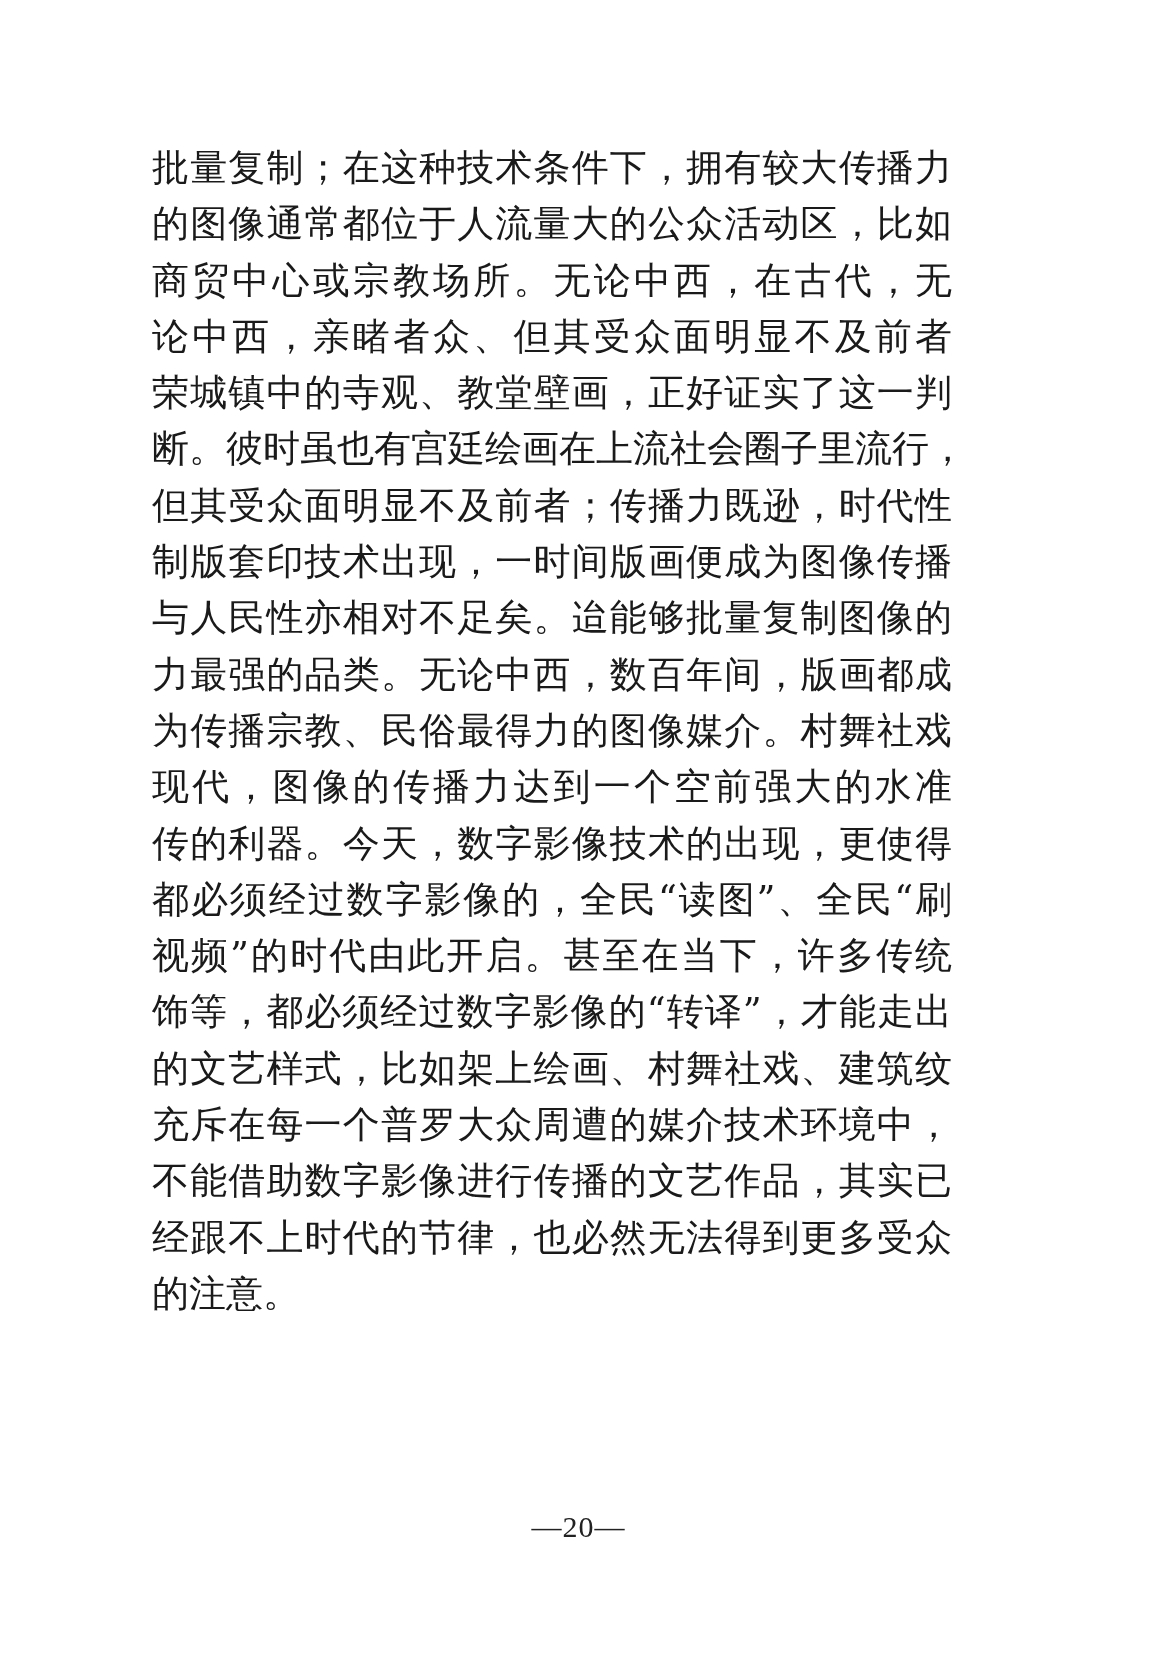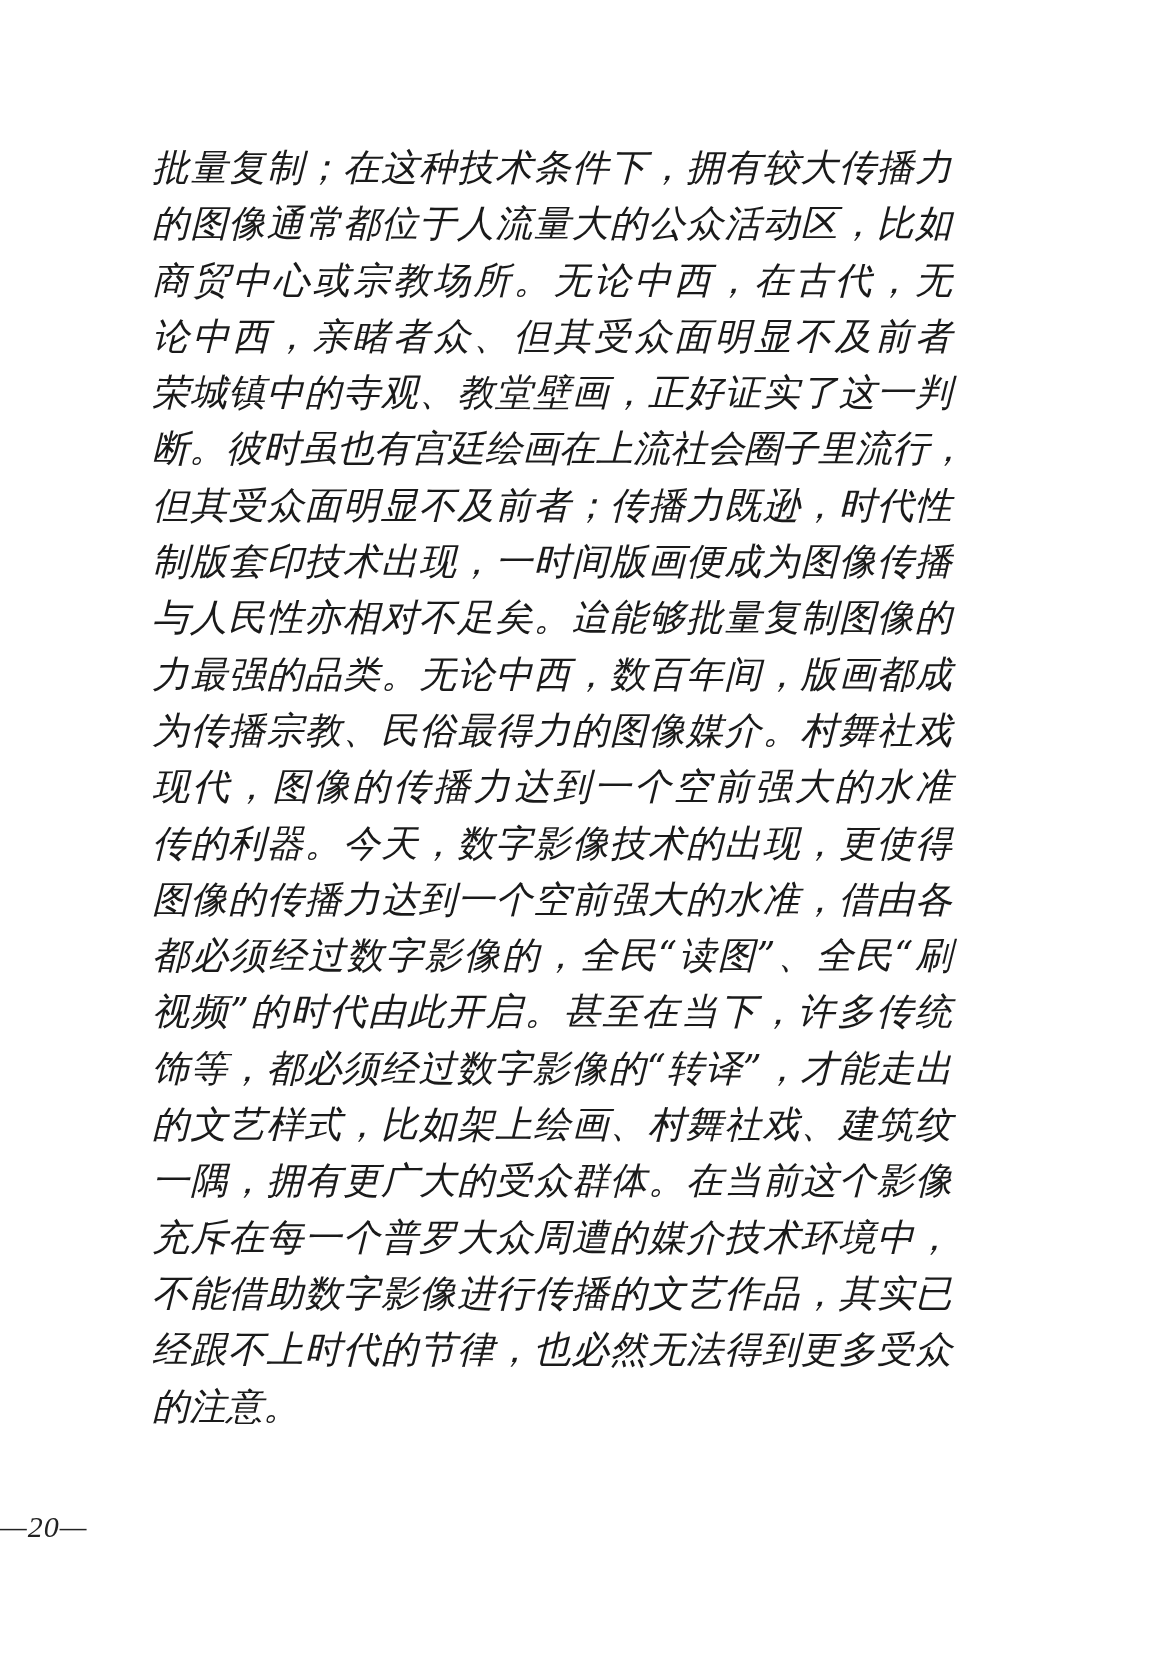--- a/index.html
+++ b/index.html
@@ -1,17 +1,17 @@
 <!DOCTYPE html>
 <html><head>
 <meta charset="utf-8">
 <style>
   html, body { margin: 0; padding: 0; background: #ffffff; }
   body { width: 1157px; height: 1654px; position: relative; overflow: hidden; }
-  .page { position: absolute; left: 0; top: 0; width: 977px; height: 1654px; background: #fff; font-style: italic; }
+  .page { position: absolute; left: 0; top: 0; width: 977px; height: 1654px; background: #fff; }
   .body-text {
     position: absolute;
     left: 152px;
     top: 140px;
     width: 800px;
     font-family: "DejaVu Serif", "Liberation Serif", serif;
     font-size: 37px;
     color: #1a1a1a;
   }
   .line {
@@ -21,21 +21,21 @@
     text-align: justify;
     text-align-last: justify;
     letter-spacing: 0;
   }
   .line.last { text-align-last: left; }
   .page-number {
     position: absolute;
     left: 0;
     width: 1157px;
     top: 1510px;
-    text-align: left;
+    text-align: center;
     font-family: "Liberation Serif", "DejaVu Serif", serif;
     font-size: 30px;
     color: #222;
     letter-spacing: 1px;
   }
 </style>
 </head>
 <body>
 
 <div class="page">
@@ -46,25 +46,23 @@
     <div class="line">论中西，亲睹者众、但其受众面明显不及前者</div>
     <div class="line">荣城镇中的寺观、教堂壁画，正好证实了这一判</div>
     <div class="line">断。彼时虽也有宫廷绘画在上流社会圈子里流行，</div>
     <div class="line">但其受众面明显不及前者；传播力既逊，时代性</div>
     <div class="line">制版套印技术出现，一时间版画便成为图像传播</div>
     <div class="line">与人民性亦相对不足矣。迨能够批量复制图像的</div>
     <div class="line">力最强的品类。无论中西，数百年间，版画都成</div>
     <div class="line">为传播宗教、民俗最得力的图像媒介。村舞社戏</div>
     <div class="line">现代，图像的传播力达到一个空前强大的水准</div>
     <div class="line">传的利器。今天，数字影像技术的出现，更使得</div>
-    <div class="line">图像的传播力达到一个空前强大的水准，借由各</div>
     <div class="line">都必须经过数字影像的，全民“读图”、全民“刷</div>
     <div class="line">视频”的时代由此开启。甚至在当下，许多传统</div>
     <div class="line">饰等，都必须经过数字影像的“转译”，才能走出</div>
     <div class="line">的文艺样式，比如架上绘画、村舞社戏、建筑纹</div>
-    <div class="line">一隅，拥有更广大的受众群体。在当前这个影像</div>
     <div class="line">充斥在每一个普罗大众周遭的媒介技术环境中，</div>
     <div class="line">不能借助数字影像进行传播的文艺作品，其实已</div>
     <div class="line">经跟不上时代的节律，也必然无法得到更多受众</div>
     <div class="line last">的注意。</div>
   </div>
   <div class="page-number">—20—</div>
 </div>
 
 </body></html>

